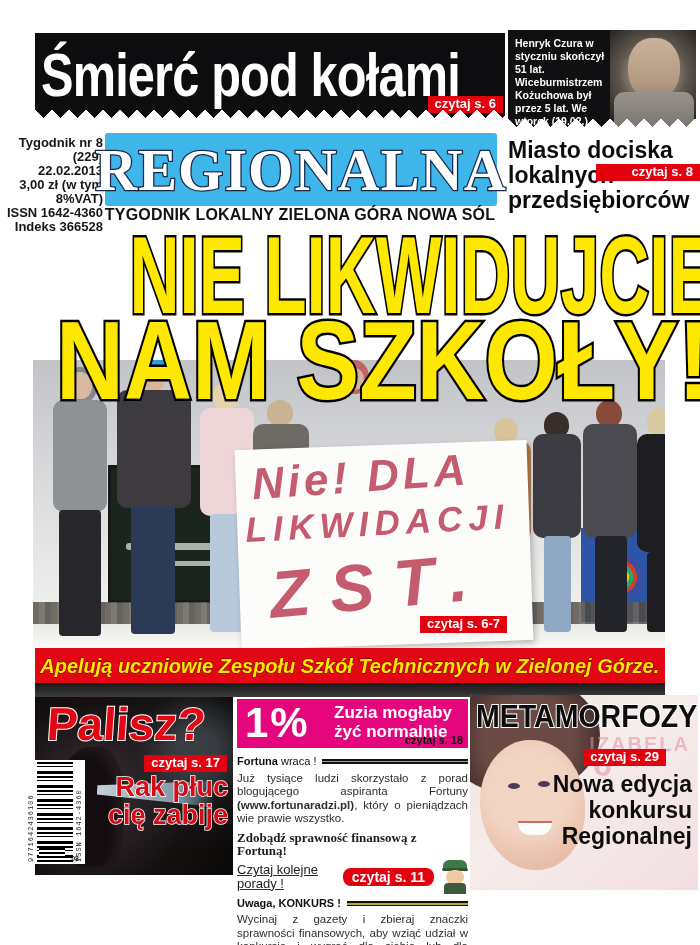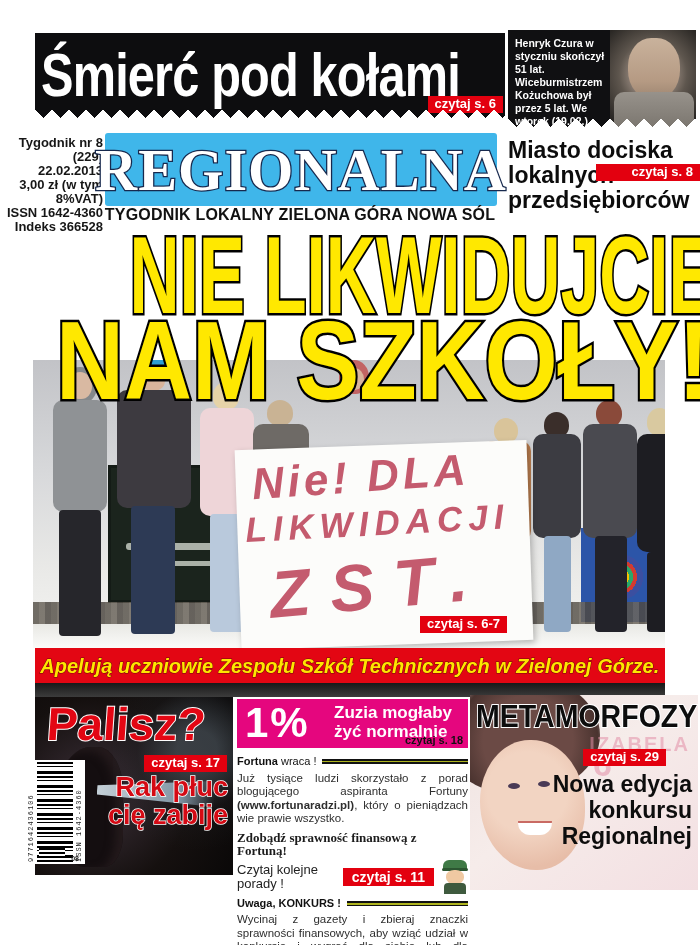--- a/index.html
+++ b/index.html
@@ -101,23 +101,23 @@
   .pink-box{left:237px;top:699px;width:231px;height:49px;background:#e5067e;}
   .one-pct{position:absolute;left:8px;top:0px;font-size:42px;font-weight:900;color:#fff;font-style:normal;letter-spacing:2px;}
   .zuzia{position:absolute;left:97px;top:4px;width:132px;color:#fff;font-weight:800;font-size:17px;line-height:19px;}
   .tag-s18{position:absolute;right:5px;bottom:2px;color:#111;font-size:11px;font-weight:bold;}
   .mid-col{left:237px;top:753px;width:231px;font-size:11.5px;color:#2e2e2e;line-height:13.5px;}
   .rule-row{display:flex;align-items:center;margin:2px 0 3px 0;}
   .rule-row b{font-size:11px;color:#111;white-space:nowrap;}
   .rule-row .rl{flex:1;height:5px;margin-left:6px;
     background:linear-gradient(180deg,#111 0 1.5px,#aeb41e 1.5px 3.5px,#111 3.5px 5px);}
   .serif-line{font-family:"Liberation Serif",serif;font-weight:bold;font-size:13px;color:#1c1c1c;margin:5px 0 2px 0;}
-  .read-row{display:flex;align-items:center;gap:8px;margin:2px 0 3px 0;}
+  .read-row{display:flex;align-items:center;gap:8px;margin:2px 0 3px 0;text-decoration:underline;}
   .read-row .txt{font-size:13px;color:#222;}
-  .tag-s11{font-size:14px;padding:2px 9px;}
+  .tag-s11{font-size:14px;padding:2px 9px;border-radius:8px;}
   .cop{position:relative;width:26px;height:34px;flex:0 0 26px;}
   .cop i{position:absolute;display:block;}
   .cop .cap{left:1px;top:0;width:24px;height:10px;background:#3f7a46;border-radius:6px 6px 2px 2px;}
   .cop .brim{left:0;top:8px;width:26px;height:3px;background:#2c5631;border-radius:2px;}
   .cop .face{left:4px;top:10px;width:18px;height:14px;background:#f0c9a2;border-radius:45%;}
   .cop .body{left:2px;top:23px;width:22px;height:11px;background:#3e5a3e;border-radius:4px 4px 0 0;}
   .just{text-align:justify;}
   
   .meta-box{left:470px;top:695px;width:228px;height:195px;overflow:hidden;
     background:linear-gradient(140deg,#efe2e0 0%,#f6ecea 45%,#f3dfe2 100%);}

